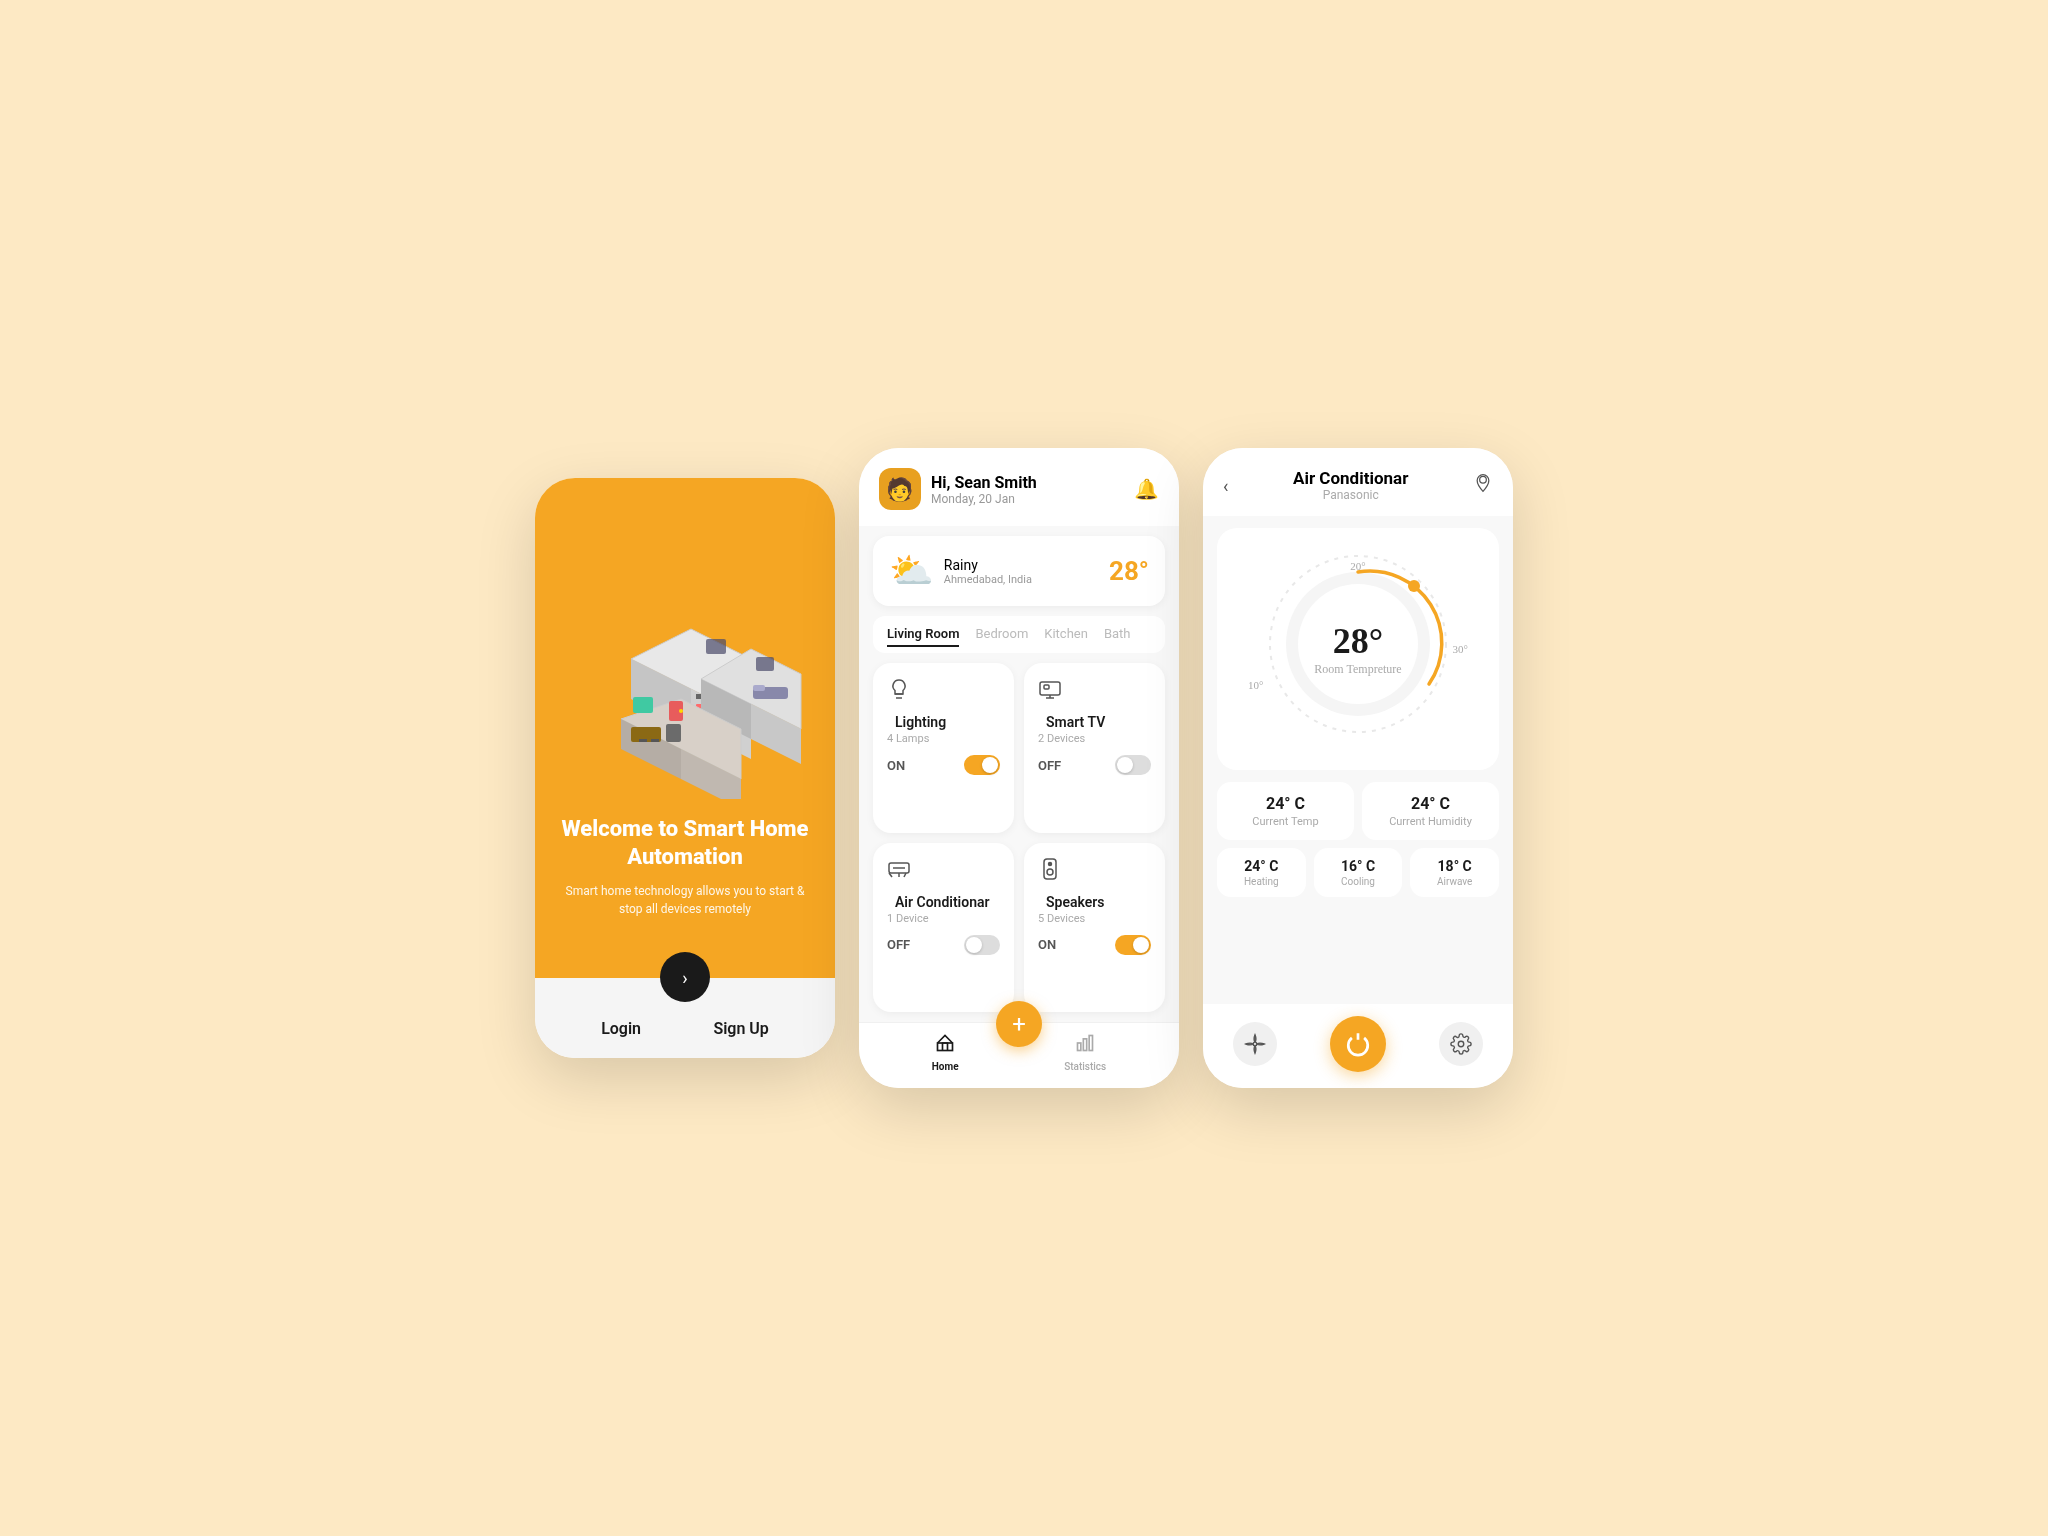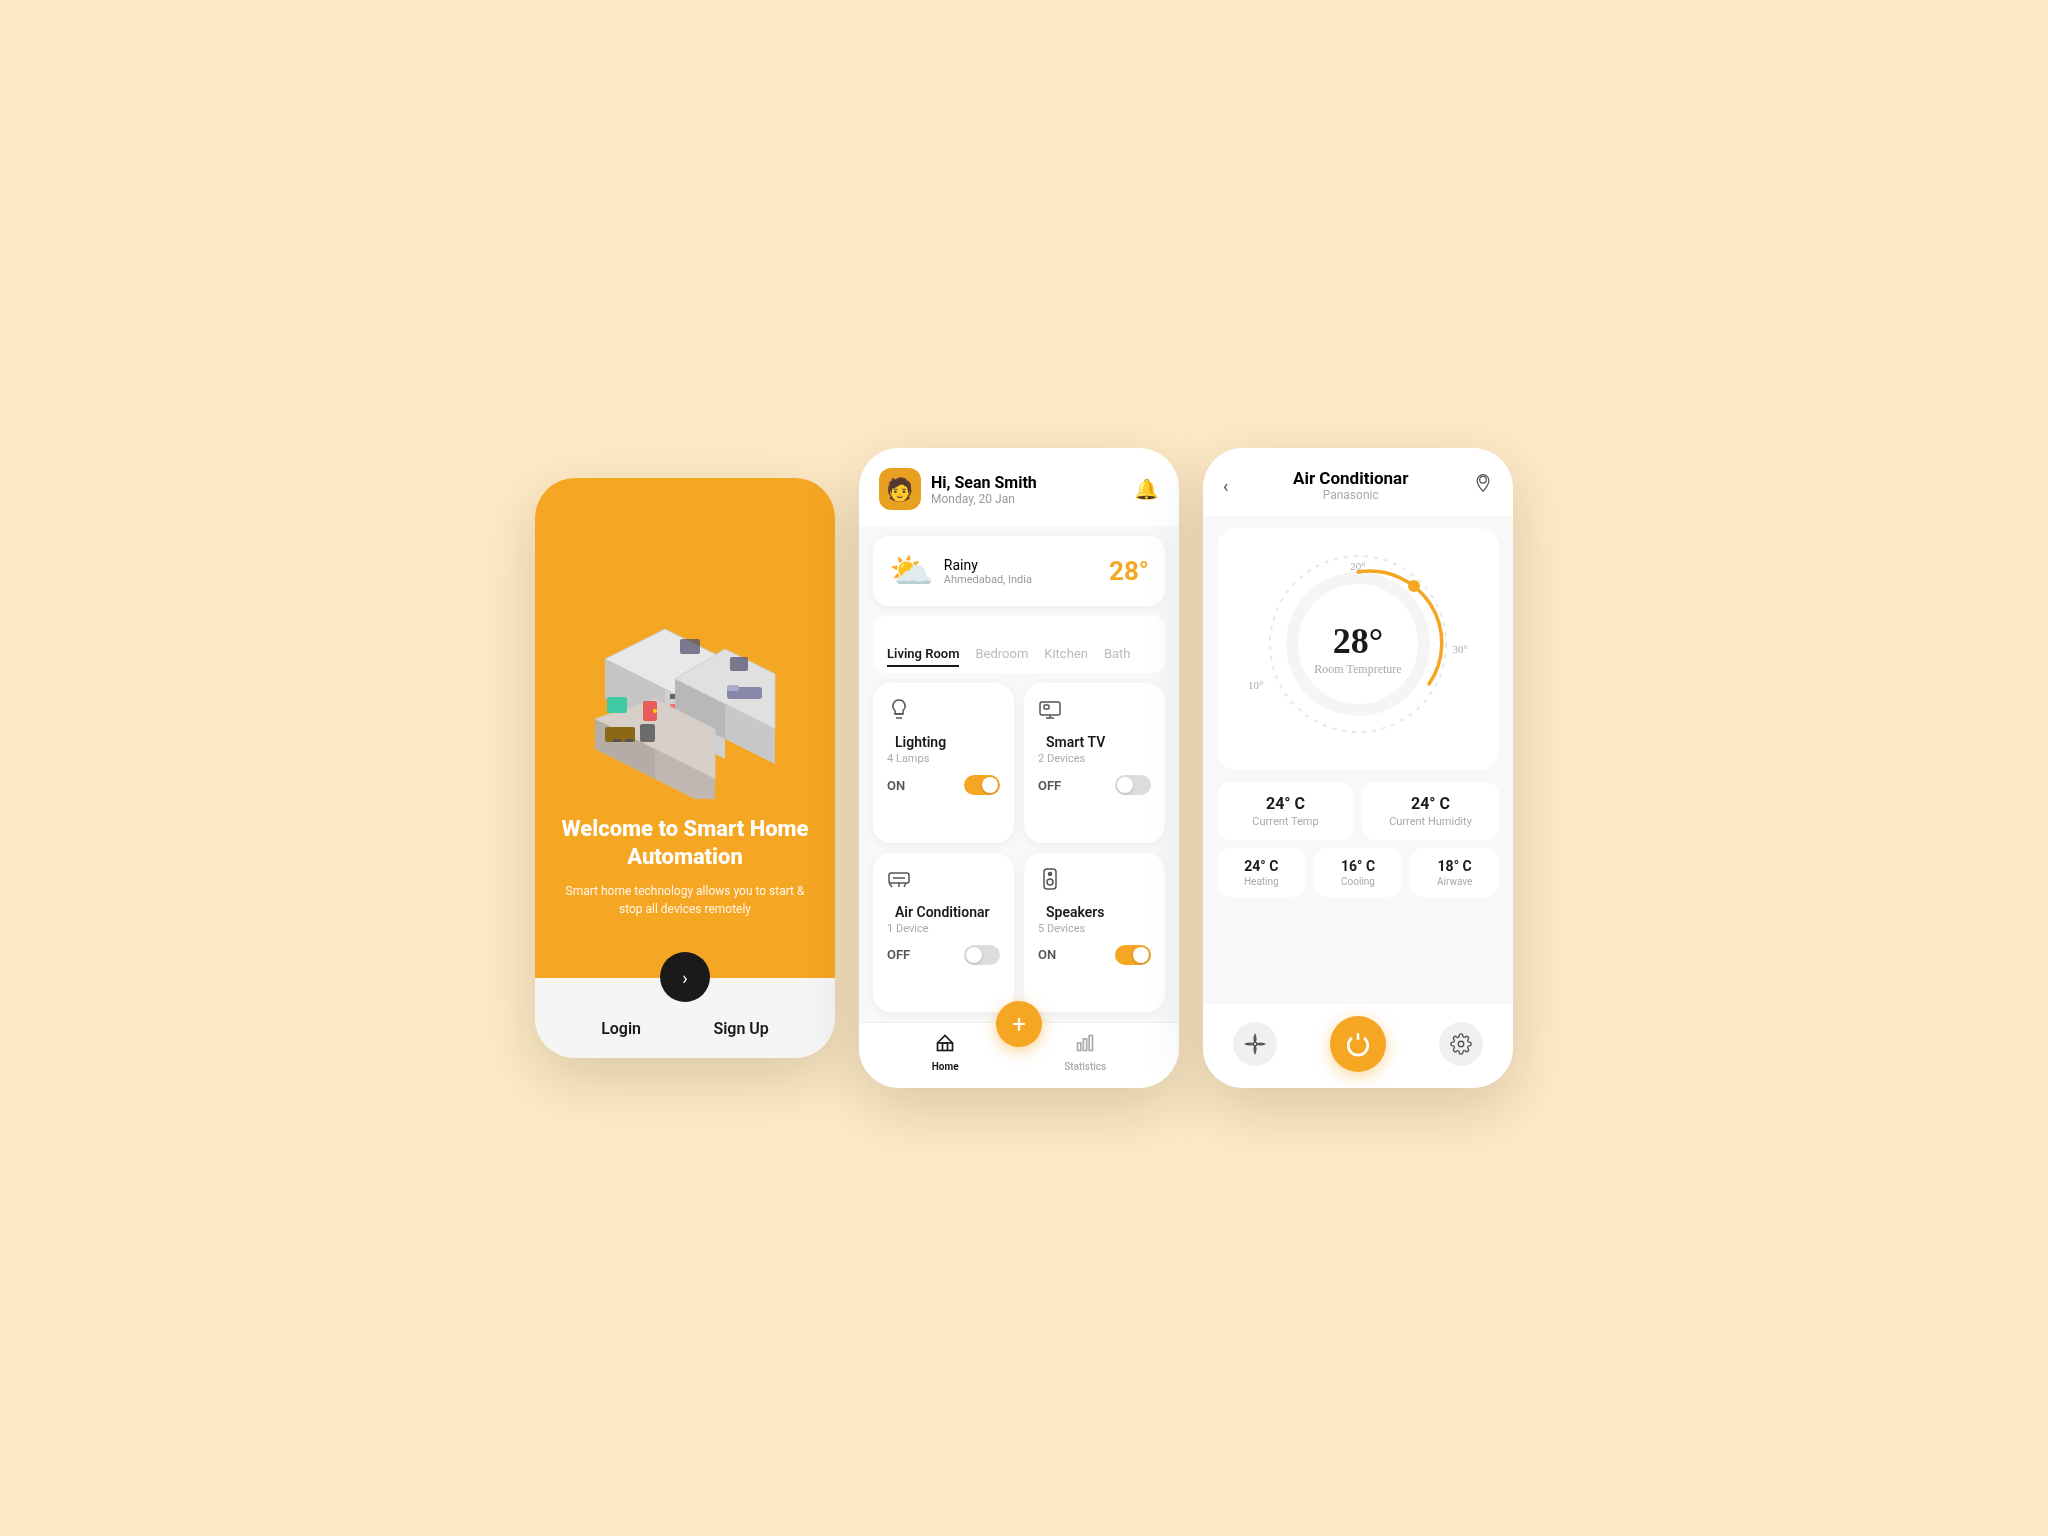--- a/index.html
+++ b/index.html
@@ -31,21 +31,21 @@
       width: 300px;
       height: 580px;
       display: flex;
       flex-direction: column;
     }
     .screen-1-top {
       background: #F5A623;
       flex: 1;
       display: flex;
       flex-direction: column;
-      align-items: center;
+      align-items: flex-end;
       justify-content: flex-end;
       padding: 20px 24px 60px;
       position: relative;
     }
     .screen-1-text {
       text-align: center;
       color: #fff;
     }
     .screen-1-text h1 {
       font-size: 22px;
@@ -174,21 +174,20 @@
       margin: 0 14px;
       border-radius: 12px;
     }
     .room-tab {
       font-size: 13px;
       font-weight: 600;
       color: #1a1a1a;
       padding-bottom: 4px;
       cursor: pointer;
       border-bottom: 2px solid transparent;
-      margin-top: 20px;
     }
     .room-tab.active {
       color: #1a1a1a;
       border-bottom: 2px solid #1a1a1a;
     }
     .room-tab.inactive {
       color: #bbb;
       font-weight: 400;
     }
     .devices-grid {

